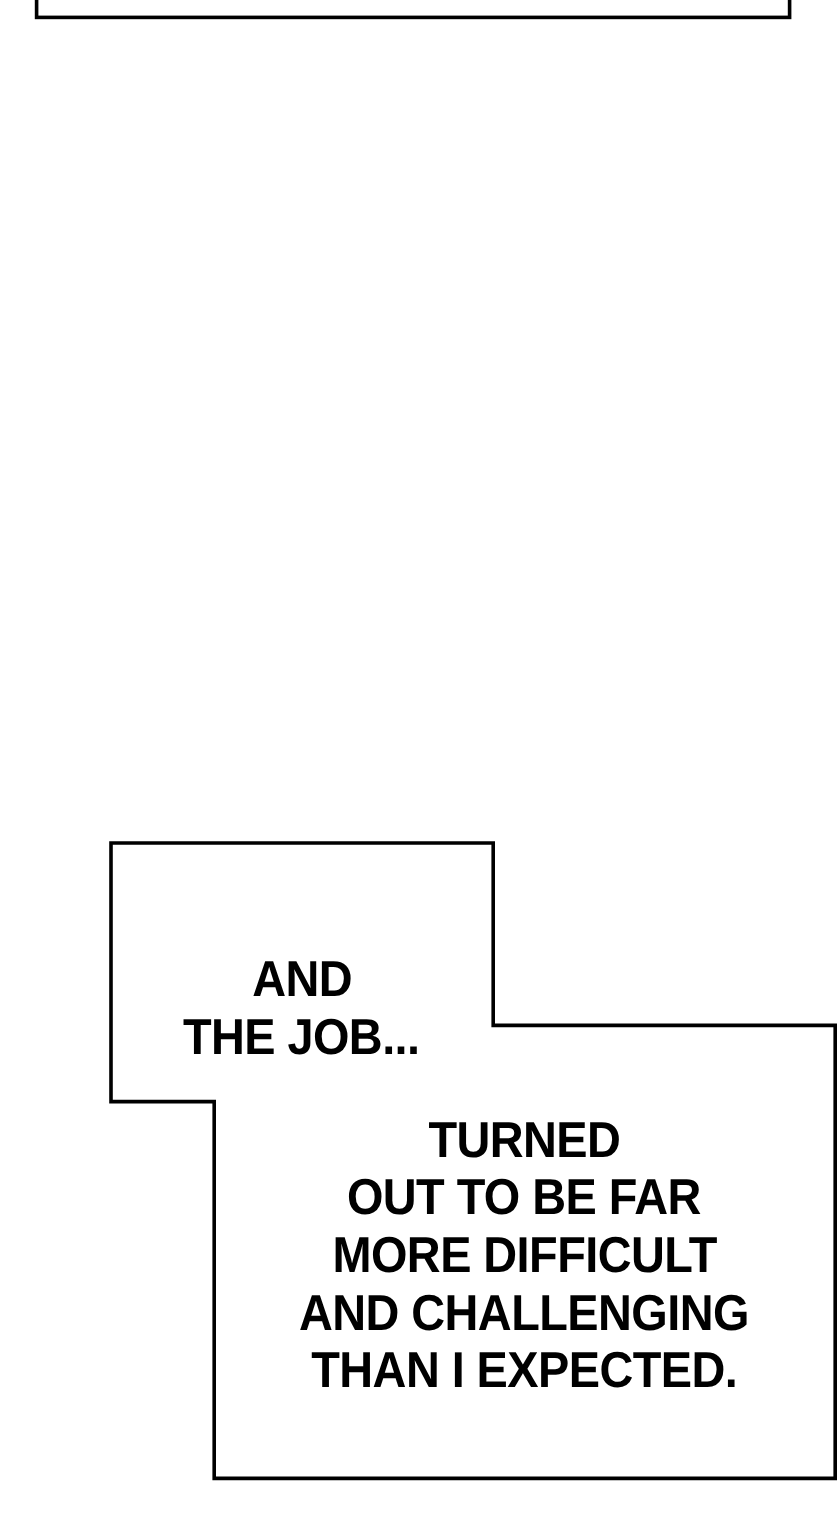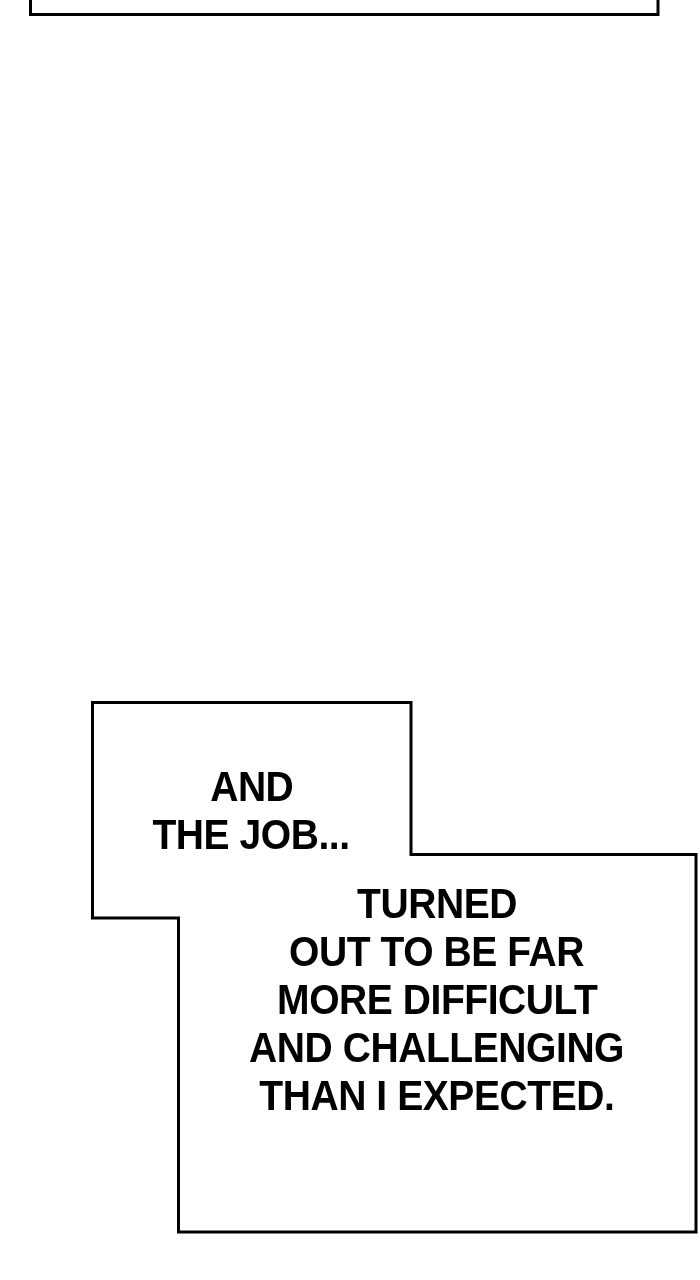--- a/index.html
+++ b/index.html
@@ -44,28 +44,28 @@
     font-weight: 700;
     font-size: 42px;
     line-height: 48px;
     letter-spacing: -0.5px;
     white-space: nowrap;
     transform: scaleX(0.93);
     transform-origin: 50% 50%;
   }
   .caption-1 {
     left: 92px;
-    top: 709px;
+    top: 738px;
     width: 319px;
     height: 216px;
     padding-bottom: 12px;
   }
   .caption-2 {
     left: 178px;
-    top: 808px;
+    top: 854px;
     width: 518px;
     height: 378px;
     padding-top: 6px;
   }
 </style>
 </head>
 <body>
 
 <div class="page">
 

